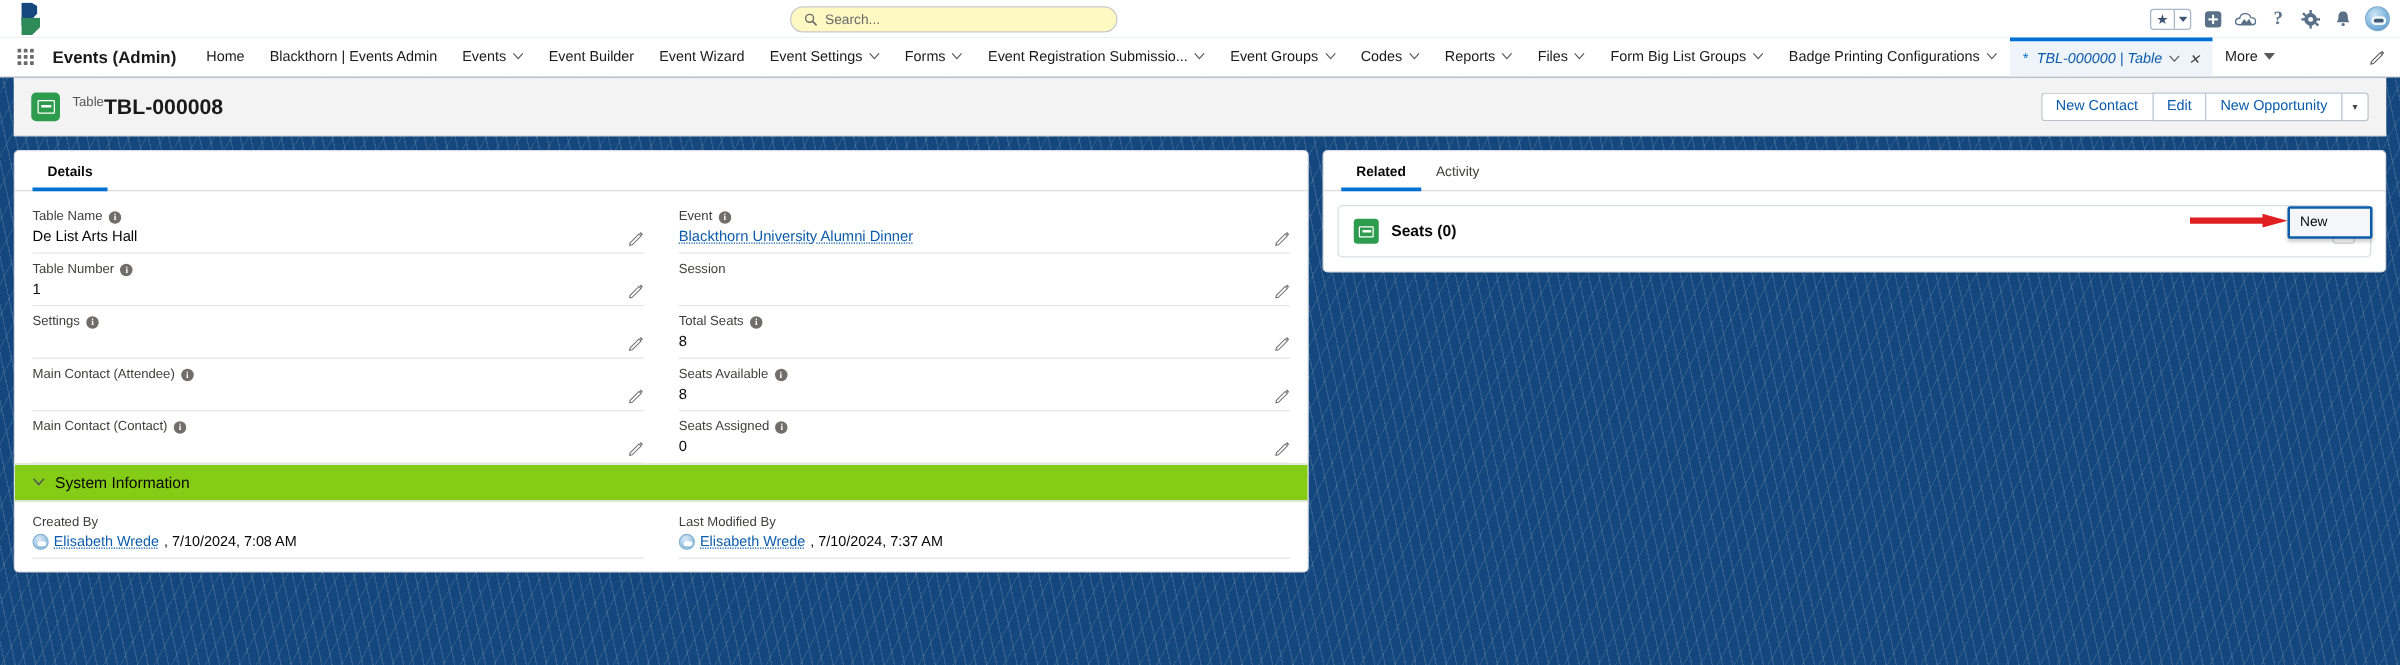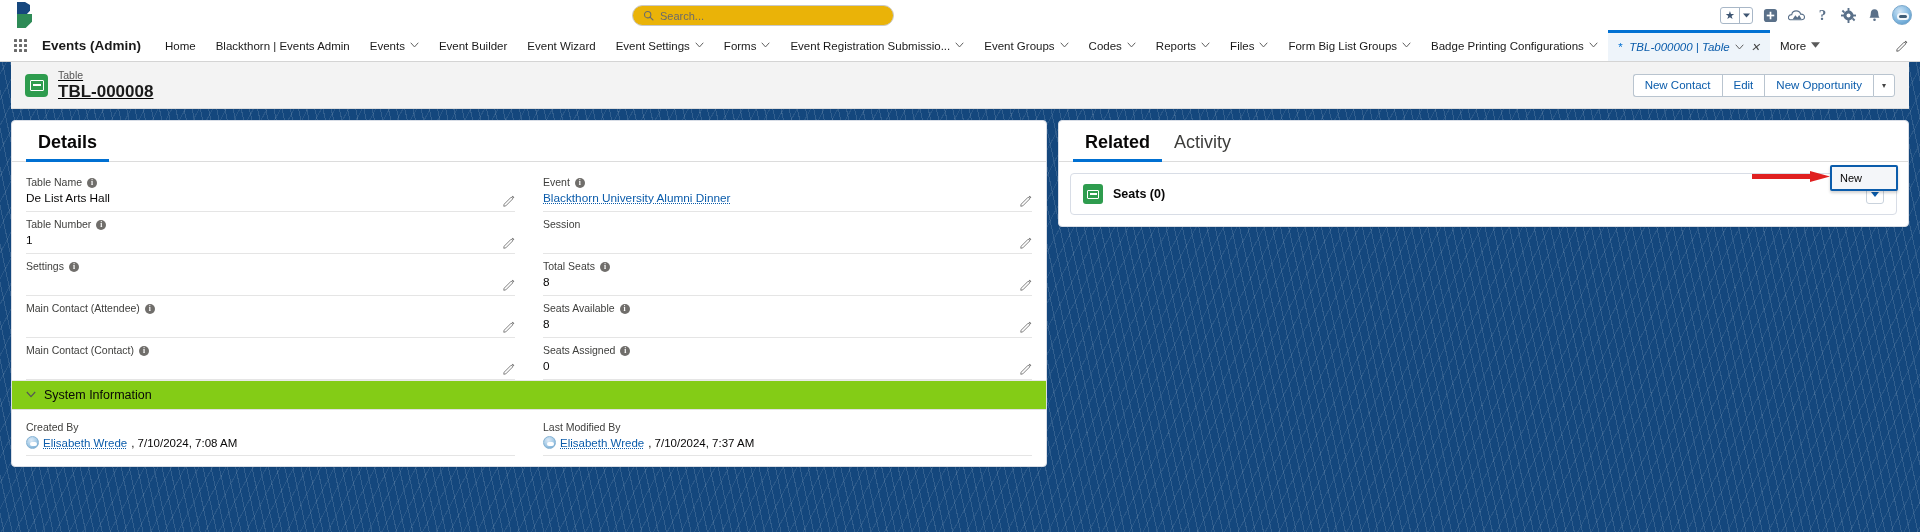--- a/index.html
+++ b/index.html
@@ -29,21 +29,21 @@
   }
   .bt-logo .b-tri {
     position: absolute; left: 2px; top: 12px; width: 8px; height: 7px;
     background: #3b4a54; clip-path: polygon(0 0, 100% 0, 0 100%);
   }
 
   .global-search {
     position: absolute; left: 632px; top: 5px;
     width: 262px; height: 21px;
     border: 1px solid #c9c9c9; border-radius: 11px;
-    background: #eab308; display: flex; align-items: center; padding: 0 10px;
+    background: #fef9c3; display: flex; align-items: center; padding: 0 10px;
   }
   .global-search .s-ico { width: 11px; height: 11px; margin-right: 6px; flex: none; }
   .global-search input {
     border: none; outline: none; font-size: 11px; color: #444;
     font-family: "Liberation Sans", sans-serif; width: 100%; background: transparent;
   }
   .global-search input::placeholder { color: #6b6b6b; }
 
   .global-icons {
     position: absolute; right: 8px; top: 0; height: 30px;
@@ -117,21 +117,21 @@
     width: 23px; height: 23px; border-radius: 4px; background: #2e9c4e;
     display: flex; align-items: center; justify-content: center; flex: none; margin-right: 10px;
   }
   .rec-icon .tbl-glyph {
     width: 14px; height: 11px; border: 1.6px solid #fff; border-radius: 1px;
     position: relative; background: transparent;
   }
   .rec-icon .tbl-glyph::after {
     content: ""; position: absolute; left: 2px; top: 3px; width: 8px; height: 2.5px; background: #fff;
   }
-  .rec-titles { display: flex; flex-direction: column; justify-content: center; text-decoration: underline; }
+  .rec-titles { display: flex; justify-content: center; }
   .rec-type { font-size: 10.5px; color: #555; line-height: 13px; }
   .rec-name { font-size: 17px; font-weight: bold; color: #1a1a1a; line-height: 19px; }
   .rec-actions { margin-left: auto; display: flex; align-items: stretch; }
   .btn-group { display: flex; align-items: stretch; height: 23px; }
   .sf-btn {
     border: 1px solid #b9c4cf; background: #fff; color: #0b5cab;
     font-size: 11.5px; padding: 0 11px; display: flex; align-items: center;
     font-family: "Liberation Sans", sans-serif; cursor: pointer;
     border-right: none; white-space: nowrap;
   }
@@ -145,21 +145,21 @@
   .main-area { display: flex; gap: 11px; padding-top: 11px; }
   .col-left { width: 1036px; flex: none; }
   .col-right { flex: 1; }
 
   .card {
     background: #fff; border: 1px solid #d8dde6; border-radius: 4px;
     box-shadow: 0 1px 1px rgba(0,0,0,.06);
   }
   .tabs-row { display: flex; border-bottom: 1px solid #dcdcdc; padding: 0 14px; }
   .tab {
-    font-size: 18px; color: #3e3e3c; padding: 11px 12px 8px 12px;
+    font-size: 11px; color: #3e3e3c; padding: 11px 12px 8px 12px;
     cursor: pointer; position: relative;
   }
   .tab.active { font-weight: bold; color: #080707; }
   .tab.active::after {
     content: ""; position: absolute; left: 0; right: 0; bottom: -1px; height: 3px; background: #0070d2;
   }
   .fields-grid { display: flex; padding: 8px 0 0 0; }
   .fcol { width: 50%; padding: 0 14px; }
   .field {
     border-bottom: 1px solid #e5e5e5; padding: 6px 0 5px 0;

